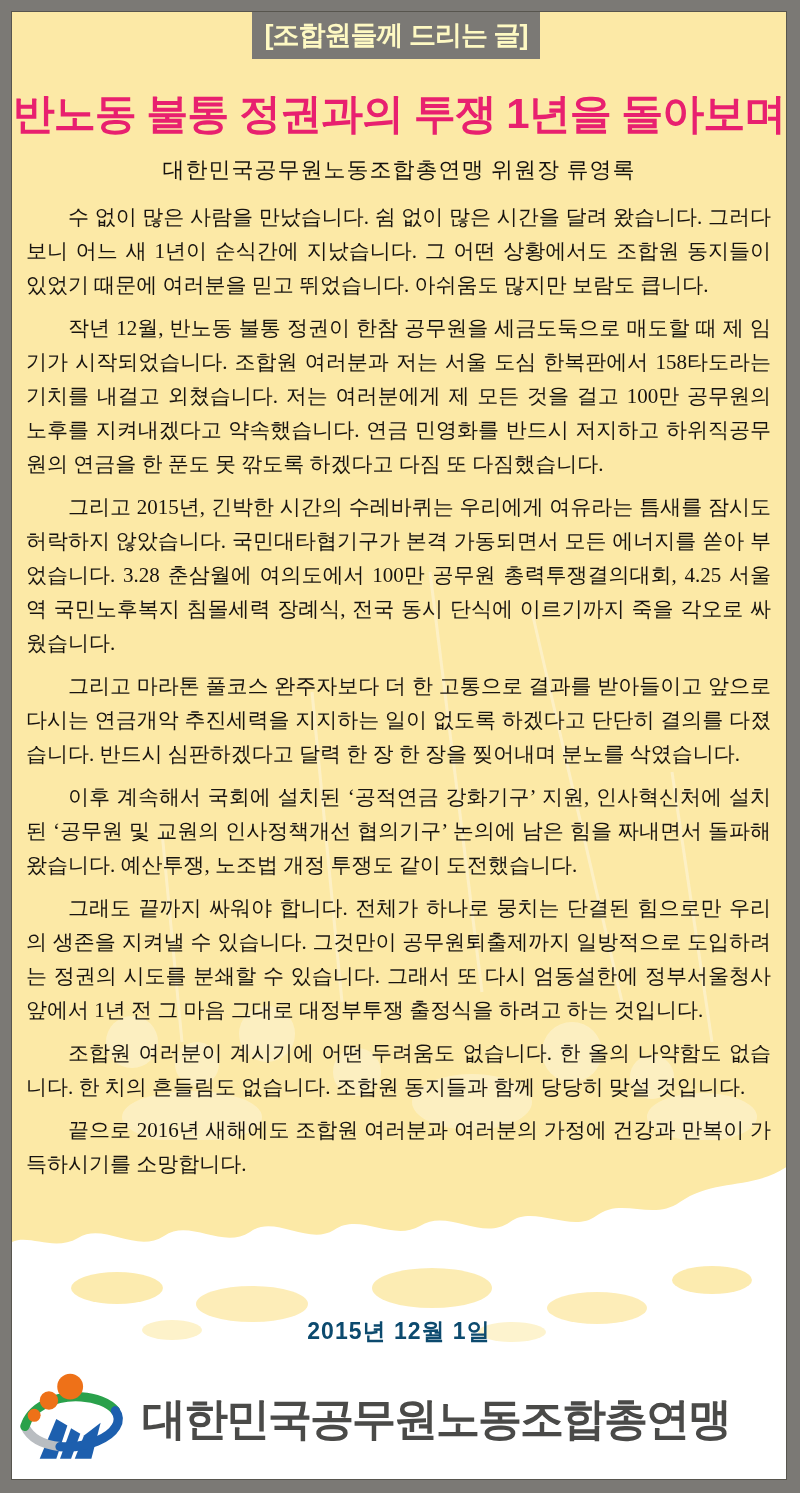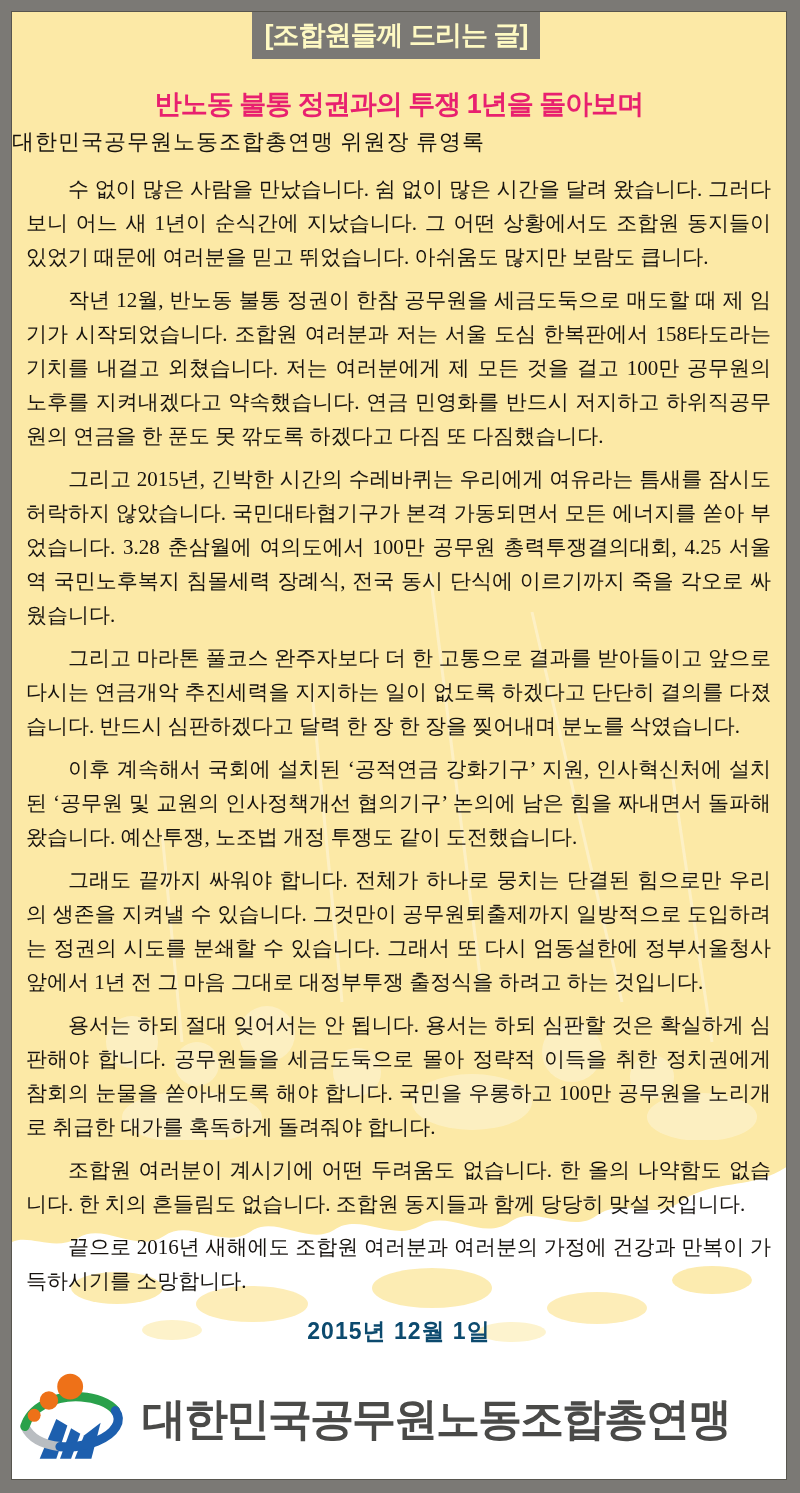--- a/index.html
+++ b/index.html
@@ -8,23 +8,23 @@
   .page{position:absolute;left:11px;top:11px;width:776px;height:1469px;background:#ffffff;
         border:1px solid #57554e;box-sizing:border-box;overflow:hidden;}
   .yellow-area{position:absolute;left:0;top:0;width:100%;height:1128px;background:#fce9a6;z-index:0;}
   .watermark,.crowd-band{position:absolute;left:0;z-index:1;pointer-events:none;}
   .watermark{top:560px;}
   .crowd-band{top:1128px;}
   .content{position:absolute;inset:0;z-index:3;}
   .tab{position:absolute;left:240px;top:-1px;width:288px;height:48px;background:#7b7975;
        display:flex;align-items:center;justify-content:center;z-index:5;}
   .tab span{color:#fef9c3;font-size:27px;font-weight:bold;letter-spacing:-1px;}
-  .title{margin:0;padding-top:74px;text-align:center;font-size:27px;font-weight:800;
+  .title{margin:0;padding-top:74px;text-align:center;font-size:42px;font-weight:800;
          color:#e8206f;letter-spacing:-1px;}
-  .byline{margin-top:5px;text-align:left;
+  .byline{margin-top:13px;text-align:center;
           font-family:"Liberation Serif","DejaVu Serif",serif;
           font-size:22px;color:#15120e;letter-spacing:1px;}
   .body-text{padding:15px 15px 0 14px;font-family:"Liberation Serif","DejaVu Serif",serif;
              font-size:21px;line-height:34px;color:#17130f;text-align:justify;}
   .body-text p{margin:0 0 9px 0;text-indent:42px;}
   .date-line{position:absolute;top:1304px;left:0;width:100%;text-align:center;
              font-size:23px;font-weight:bold;color:#0c4a6e;letter-spacing:1px;}
   .logo-row{position:absolute;top:1360px;left:0;width:100%;display:flex;
             align-items:center;gap:10px;}
   .org-name{font-size:44px;font-weight:900;color:#4a4a48;letter-spacing:-2px;white-space:nowrap;}
@@ -84,21 +84,20 @@
 
       <div class="byline">대한민국공무원노동조합총연맹 위원장 류영록</div>
 
       <div class="body-text">
         <p>수 없이 많은 사람을 만났습니다. 쉼 없이 많은 시간을 달려 왔습니다. 그러다 보니 어느 새 1년이 순식간에 지났습니다. 그 어떤 상황에서도 조합원 동지들이 있었기 때문에 여러분을 믿고 뛰었습니다. 아쉬움도 많지만 보람도 큽니다.</p>
         <p>작년 12월, 반노동 불통 정권이 한참 공무원을 세금도둑으로 매도할 때 제 임기가 시작되었습니다. 조합원 여러분과 저는 서울 도심 한복판에서 158타도라는 기치를 내걸고 외쳤습니다. 저는 여러분에게 제 모든 것을 걸고 100만 공무원의 노후를 지켜내겠다고 약속했습니다. 연금 민영화를 반드시 저지하고 하위직공무원의 연금을 한 푼도 못 깎도록 하겠다고 다짐 또 다짐했습니다.</p>
         <p>그리고 2015년, 긴박한 시간의 수레바퀴는 우리에게 여유라는 틈새를 잠시도 허락하지 않았습니다. 국민대타협기구가 본격 가동되면서 모든 에너지를 쏟아 부었습니다. 3.28 춘삼월에 여의도에서 100만 공무원 총력투쟁결의대회, 4.25 서울역 국민노후복지 침몰세력 장례식, 전국 동시 단식에 이르기까지 죽을 각오로 싸웠습니다.</p>
         <p>그리고 마라톤 풀코스 완주자보다 더 한 고통으로 결과를 받아들이고 앞으로 다시는 연금개악 추진세력을 지지하는 일이 없도록 하겠다고 단단히 결의를 다졌습니다. 반드시 심판하겠다고 달력 한 장 한 장을 찢어내며 분노를 삭였습니다.</p>
         <p>이후 계속해서 국회에 설치된 ‘공적연금 강화기구’ 지원, 인사혁신처에 설치된 ‘공무원 및 교원의 인사정책개선 협의기구’ 논의에 남은 힘을 짜내면서 돌파해 왔습니다. 예산투쟁, 노조법 개정 투쟁도 같이 도전했습니다.</p>
         <p>그래도 끝까지 싸워야 합니다. 전체가 하나로 뭉치는 단결된 힘으로만 우리의 생존을 지켜낼 수 있습니다. 그것만이 공무원퇴출제까지 일방적으로 도입하려는 정권의 시도를 분쇄할 수 있습니다. 그래서 또 다시 엄동설한에 정부서울청사 앞에서 1년 전 그 마음 그대로 대정부투쟁 출정식을 하려고 하는 것입니다.</p>
-        <p>용서는 하되 절대 잊어서는 안 됩니다. 용서는 하되 심판할 것은 확실하게 심판해야 합니다. 공무원들을 세금도둑으로 몰아 정략적 이득을 취한 정치권에게 참회의 눈물을 쏟아내도록 해야 합니다. 국민을 우롱하고 100만 공무원을 노리개로 취급한 대가를 혹독하게 돌려줘야 합니다.</p>
         <p>조합원 여러분이 계시기에 어떤 두려움도 없습니다. 한 올의 나약함도 없습니다. 한 치의 흔들림도 없습니다. 조합원 동지들과 함께 당당히 맞설 것입니다.</p>
         <p>끝으로 2016년 새해에도 조합원 여러분과 여러분의 가정에 건강과 만복이 가득하시기를 소망합니다.</p>
       </div>
 
       <div class="date-line">2015년  12월  1일</div>
 
       <div class="logo-row">
         <svg width="120" height="94" viewBox="0 0 130 100">
 
           <g fill="#1d5fae">

